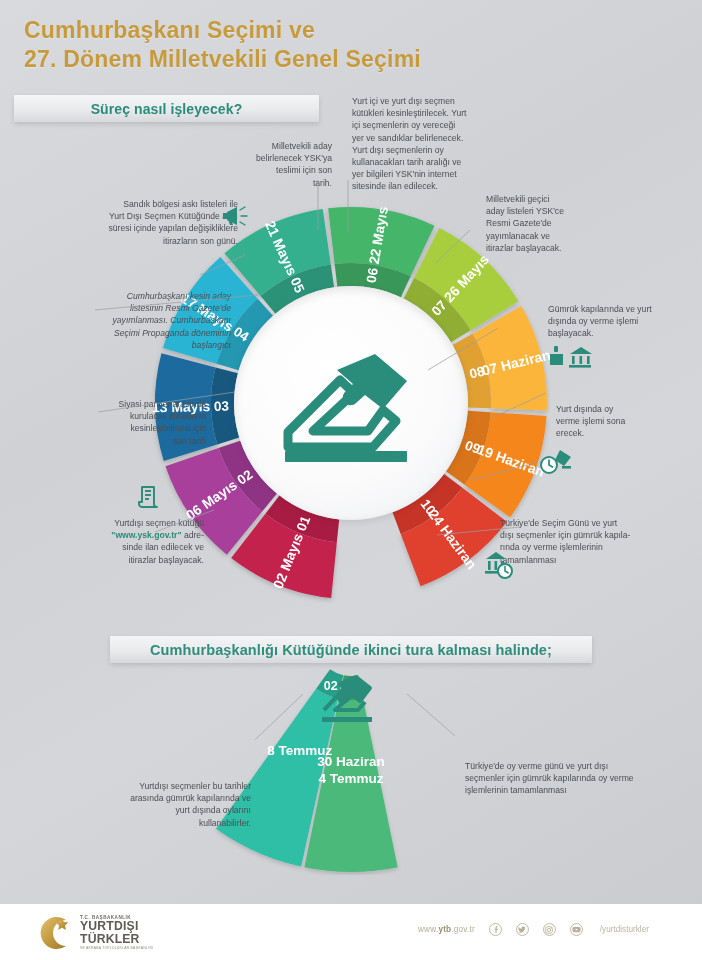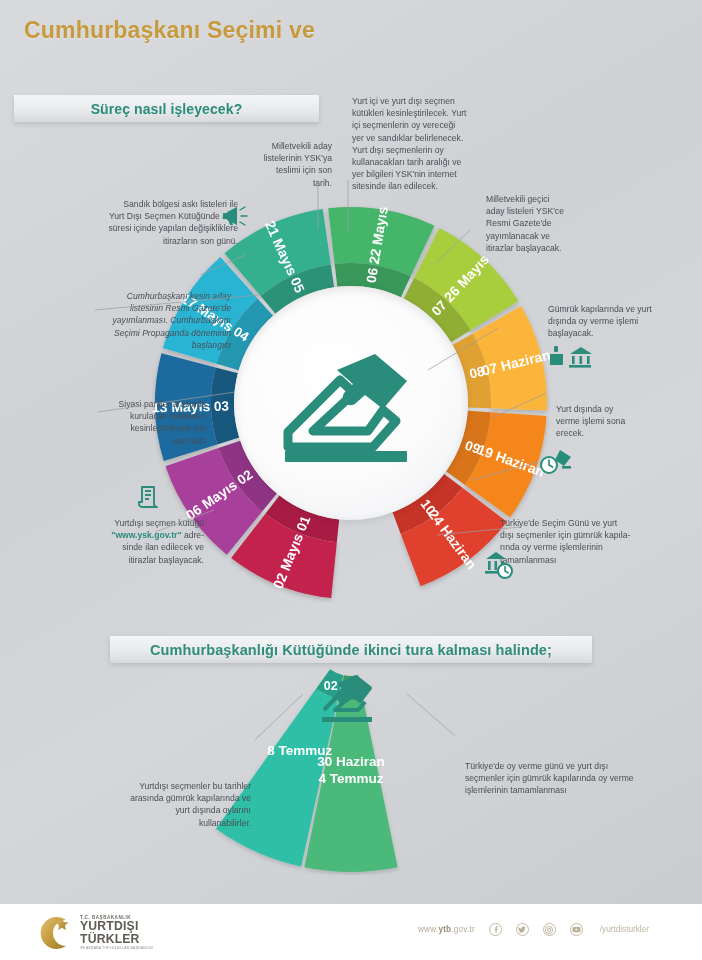--- a/index.html
+++ b/index.html
@@ -68,20 +68,21 @@
   #foot-url b{ color:#9a8f74; }
   .soc{ width:13px; height:13px; border:1px solid #c3b9a2; border-radius:50%;
         display:flex; align-items:center; justify-content:center; color:#b9af99; }
   #foot-handle{ font-size:8.2px; color:#bdb4a0; margin-left:3px; }
 </style>
 </head>
 <body>
 
 <div id="header">
   <div id="title-line-1">Cumhurbaşkanı Seçimi ve</div>
+  <div id="title-line-2">27. Dönem Milletvekili  Genel Seçimi</div>
 </div>
 
 <div class="banner" id="banner-top">
   <span>Süreç nasıl işleyecek?</span>
 </div>
 
 <div id="donut-wrap">
   <svg id="donut-svg" width="400" height="400" viewBox="0 0 400 400">
     <defs>
       <filter id="segShadow" x="-20%" y="-20%" width="140%" height="140%">
@@ -172,21 +173,21 @@
   </div>
 <div class="note r" id="note-01" style="left:60px; top:517px; width:144px;">
     <div>Yurtdışı seçmen kütüğü</div>
     <div><b>"www.ysk.gov.tr"</b> adre-</div>
     <div>sinde ilan edilecek ve</div>
     <div>itirazlar başlayacak.</div>
   </div>
 
 <div class="note r" id="note-05" style="left:226px; top:140px; width:106px;">
     <div>Milletvekili aday</div>
-    <div>listelerinin YSK'ya</div>
+    <div>belirlenecek YSK'ya</div>
     <div>teslimi için son</div>
     <div>tarih.</div>
   </div>
 <div class="note l" id="note-06" style="left:352px; top:95px; width:150px;">
     <div>Yurt içi ve yurt dışı seçmen</div>
     <div>kütükleri kesinleştirilecek. Yurt</div>
     <div>içi seçmenlerin oy vereceği</div>
     <div>yer ve sandıklar belirlenecek.</div>
     <div>Yurt dışı seçmenlerin oy</div>
     <div>kullanacakları tarih aralığı ve</div>

